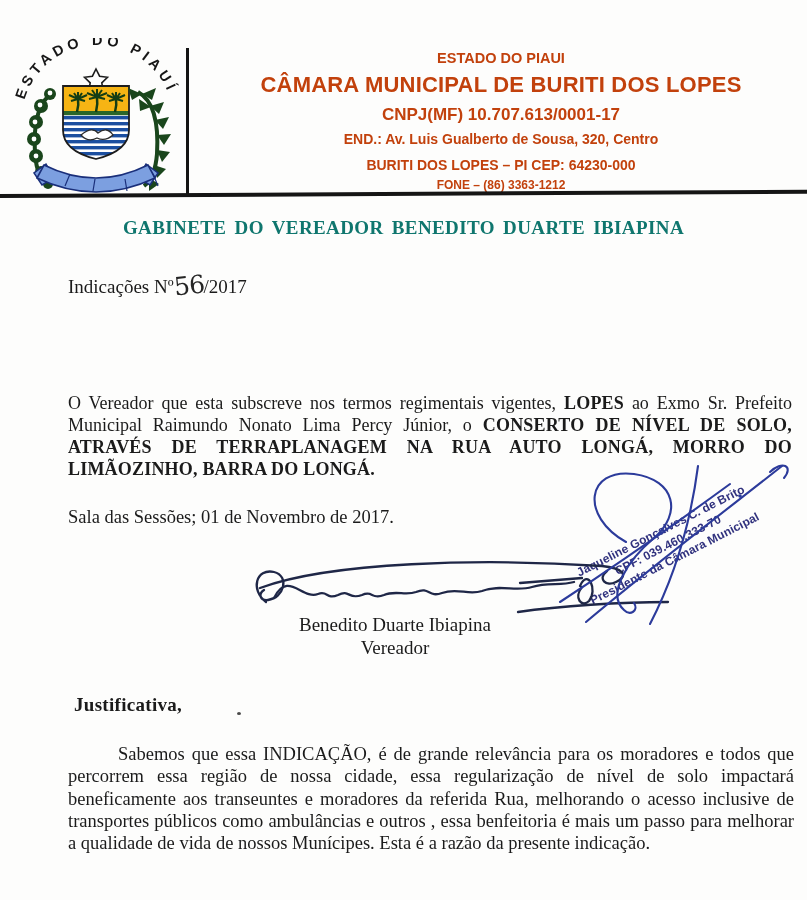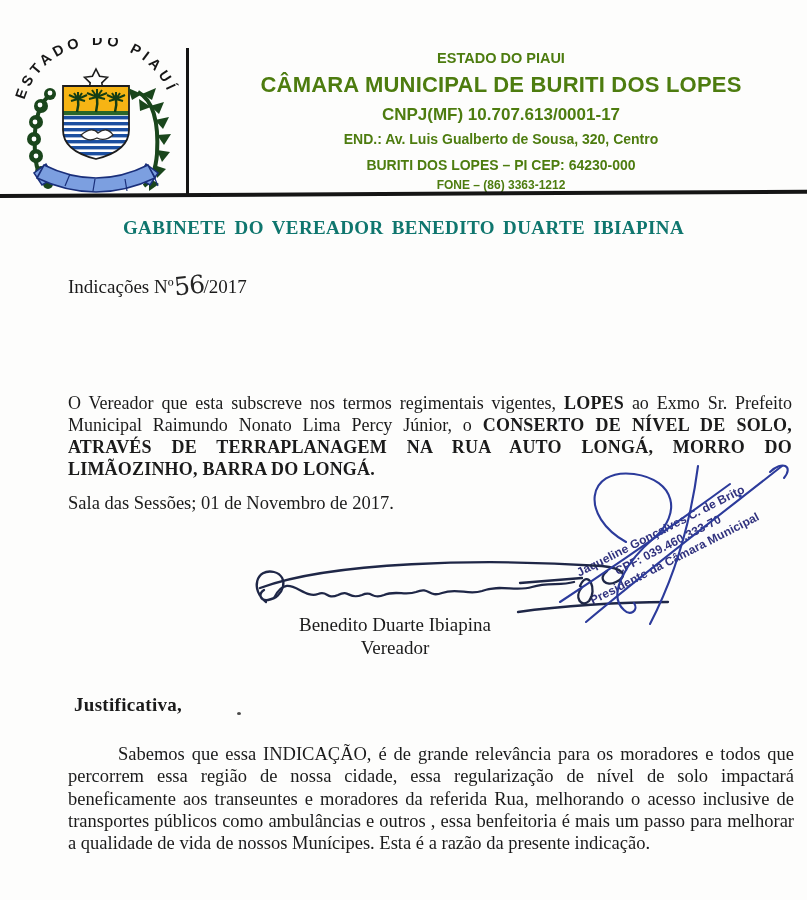--- a/index.html
+++ b/index.html
@@ -8,38 +8,38 @@
     position:relative; width:807px; height:900px; margin:0 auto;
     background:#fdfdfc; overflow:hidden;
     font-family:"Liberation Serif", serif; color:#1b1b1b;
   }
   
   .seal-svg { position:absolute; left:10px; top:38px; }
   .lh-divider { position:absolute; left:186px; top:48px; width:2.5px; height:149px; background:#141414; }
   .lh-rule { position:absolute; left:-2px; top:194px; width:812px; height:3.5px; background:#151515;
              transform:rotate(-0.30deg); transform-origin:left center; }
   .lh-text { position:absolute; left:197px; top:50px; width:608px; text-align:center;
-             font-family:"Liberation Sans", sans-serif; font-weight:bold; color:#4d7c0f; }
+             font-family:"Liberation Sans", sans-serif; font-weight:bold; color:#c2410c; }
   .lh1 { font-size:14.5px; line-height:17px; }
   .lh2 { font-size:22px;   line-height:26px; margin-top:5px; letter-spacing:0.2px; }
   .lh3 { font-size:17px;   line-height:20px; margin-top:7px; }
   .lh4 { font-size:14px;   line-height:17px; margin-top:6px; }
   .lh5 { font-size:14px;   line-height:17px; margin-top:9px; }
   .lh6 { font-size:12px;   line-height:17px; margin-top:3px; }
   
   .office-title { position:absolute; left:0; top:217px; width:100%; text-align:center;
                   font-weight:bold; font-size:19px; letter-spacing:0.4px; word-spacing:3px; color:#0f766e; }
   .indication { position:absolute; left:68px; top:270px; font-size:19px; }
   .hand-number { display:inline-block; font-family:"DejaVu Serif", serif; font-size:25px;
                  transform:rotate(-6deg) translateY(1px); letter-spacing:-1px; color:#252525; }
   .addressee { position:absolute; left:68px; top:313px; font-size:18.5px; }
   .main-par { position:absolute; left:68px; top:392px; width:724px; text-align:justify;
               font-size:18px; line-height:22px; }
   .main-par b { letter-spacing:0.2px; }
-  .date-line { position:absolute; left:68px; top:493px; font-size:18.5px; }
+  .date-line { position:absolute; left:68px; top:507px; font-size:18.5px; }
   .signer-name { position:absolute; left:200px; top:614px; width:390px; text-align:center; font-size:19px;font-family:Liberation Serif, serif; }
   .signer-title { position:absolute; left:200px; top:637px; width:390px; text-align:center; font-size:19px; }
   .just-heading { position:absolute; left:74px; top:694px; font-weight:bold; font-size:19px; letter-spacing:0.3px;text-align:center; }
   .just-par { position:absolute; left:68px; top:743px; width:726px; text-align:justify;
               text-indent:50px; font-size:18.5px; line-height:22.3px; }
   
   .stamp-block { position:absolute; left:543px; top:522px; width:250px; text-align:center;
                  transform:rotate(-27deg); font-family:"Liberation Sans", sans-serif;
                  font-weight:bold; color:#31327e; z-index:1; }
   .stamp-block .st-line { font-size:12px; line-height:15.5px; letter-spacing:0.1px; white-space:nowrap; }

